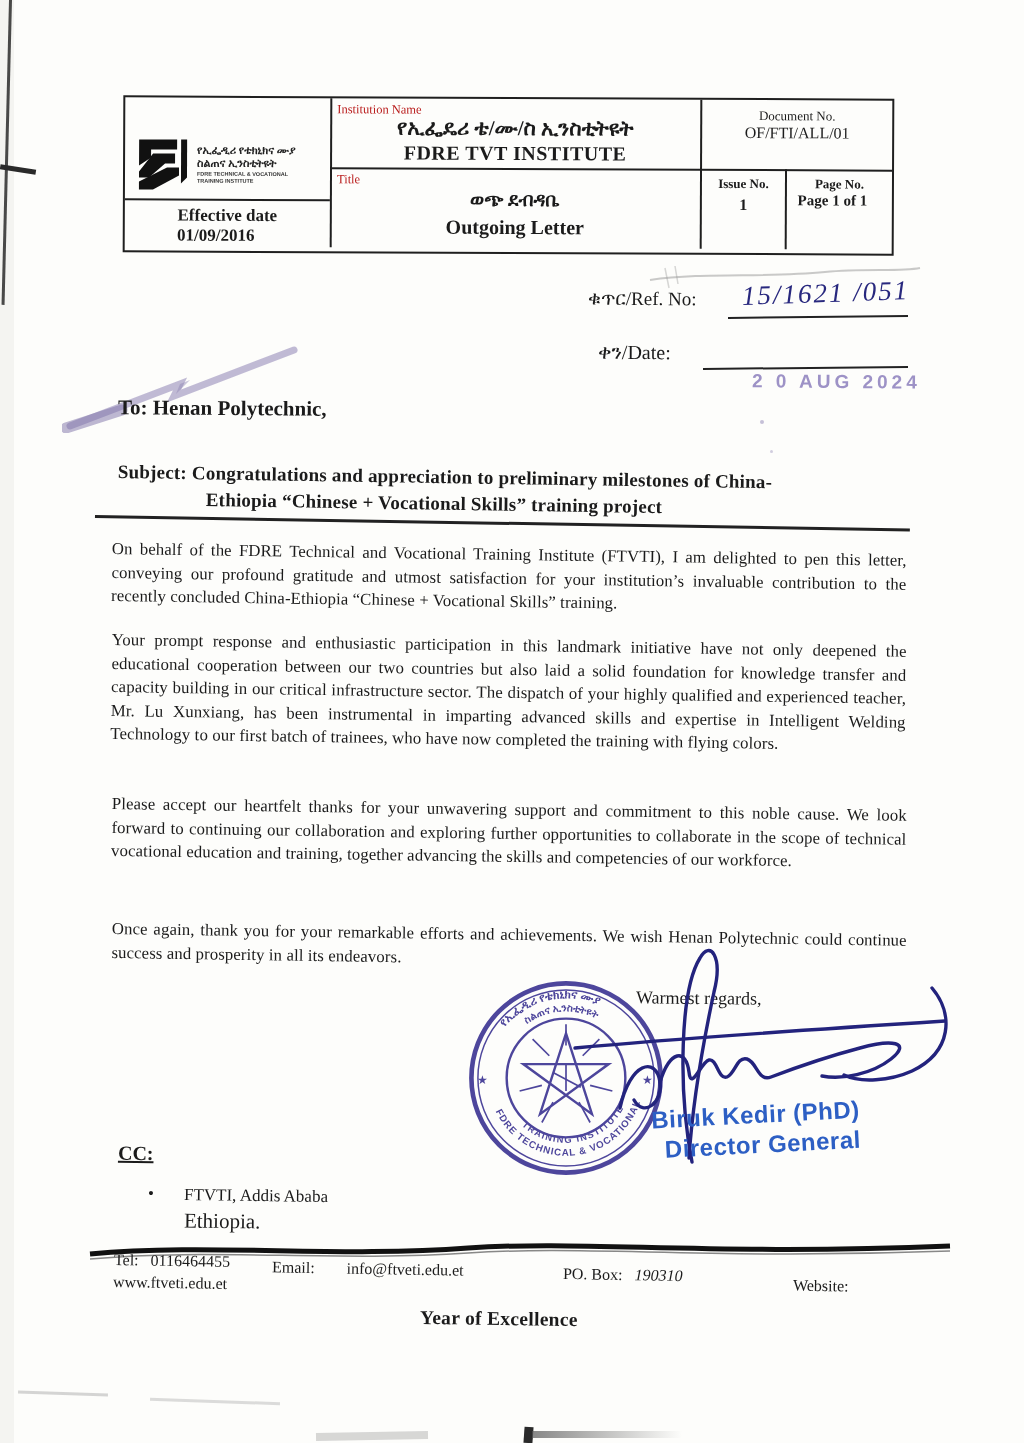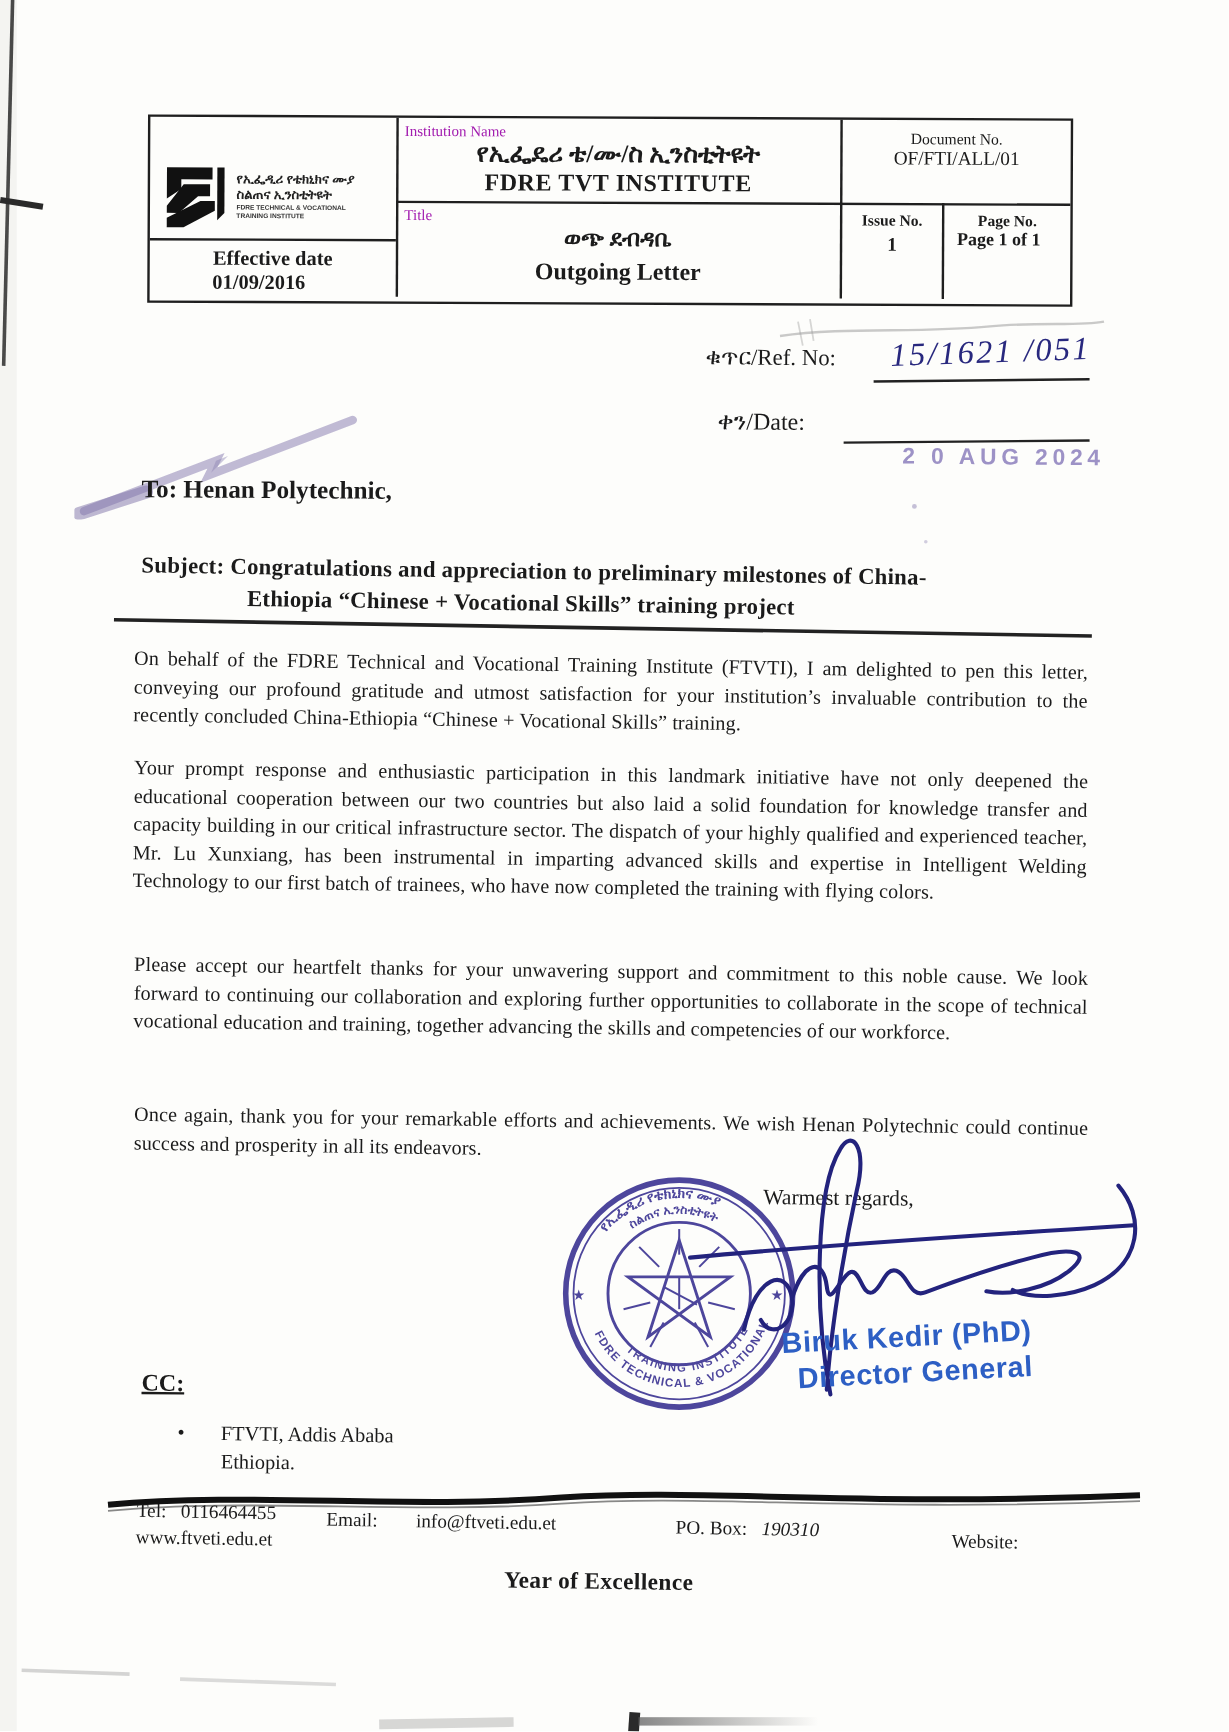--- a/index.html
+++ b/index.html
@@ -5,21 +5,21 @@
   html,body{margin:0;padding:0;background:#ffffff;}
   .page{position:relative;width:1024px;height:1443px;background:#fdfdfb;overflow:hidden;
         font-family:"Liberation Serif", serif;color:#1b1b1b;}
   .abs{position:absolute;}
   .sans{font-family:"Liberation Sans", sans-serif;}
   .b{font-weight:bold;}
   .ctr{text-align:center;}
   
   .tbl{left:123px;top:97px;width:767px;height:153px;border:2px solid #1f1f1f;transform:rotate(.25deg);}
   .vline,.hline{position:absolute;background:#1f1f1f;}
-  .cell-label{font-size:12.5px;color:#a21caf;}
+  .cell-label{font-size:12.5px;color:#b91c1c;}
   
   .para{width:795px;font-size:16.8px;line-height:23.5px;text-align:justify;
         transform:rotate(.85deg);transform-origin:left top;letter-spacing:.1px;}
   .subj{font-size:19px;font-weight:bold;letter-spacing:.2px;}
   
   .namestamp{color:#2d5fc4;font-family:"Liberation Sans",sans-serif;font-weight:bold;
              font-size:24px;line-height:30px;transform:rotate(-3deg);letter-spacing:.5px;}
   .datestamp{color:#8d80bd;font-family:"Liberation Sans",sans-serif;font-weight:bold;
              font-size:19px;letter-spacing:4px;opacity:.85;transform:rotate(.5deg);}
   .hand{font-style:italic;color:#28287e;font-size:27px;letter-spacing:2px;transform:rotate(-2deg);}
@@ -163,21 +163,21 @@
   </svg>
 
   <div class="abs namestamp" style="left:652px;top:1100px;">
     <div>Biruk Kedir (PhD)</div>
     <div style="padding-left:12px;">Director General</div>
   </div>
 
   <div class="abs b" style="left:118px;top:1142px;font-size:20px;text-decoration:underline;transform:rotate(.5deg);">CC:</div>
   <div class="abs" style="left:148px;top:1184px;font-size:17px;">•</div>
   <div class="abs" style="left:184px;top:1186px;font-size:17px;transform:rotate(.8deg);">FTVTI, Addis Ababa</div>
-  <div class="abs" style="left:184px;top:1209px;font-size:17px;transform:rotate(.8deg);font-family:Liberation Serif, serif;">Ethiopia.</div>
+  <div class="abs" style="left:184px;top:1209px;font-size:21px;transform:rotate(.8deg);font-family:Liberation Serif, serif;">Ethiopia.</div>
 
   <svg class="abs" style="left:88px;top:1238px;" width="866" height="26" viewBox="0 0 866 26">
     <path d="M2,16 C120,5 250,20 380,10 C500,2 620,18 862,8" stroke="#111" stroke-width="5" fill="none"></path>
     <path d="M2,21 C120,10 250,24 380,15 C500,7 620,22 862,13" stroke="#555" stroke-width="1.5" fill="none" opacity=".7"></path>
   </svg>
 
   <div class="abs foot" style="left:114px;top:1252px;transform:rotate(1deg);white-space:nowrap;">
     <span>Tel:</span>
     <span style="margin-left:8px;">0116464455</span>
   </div>

